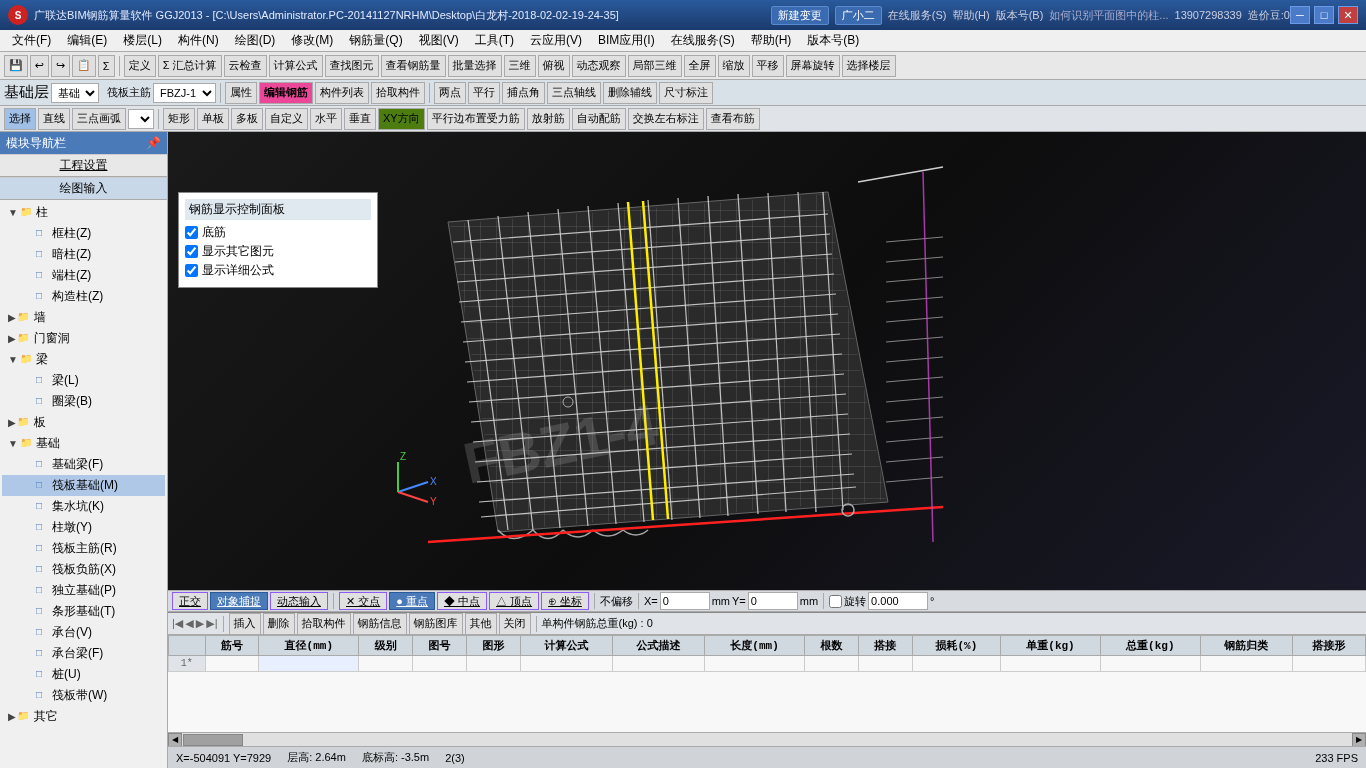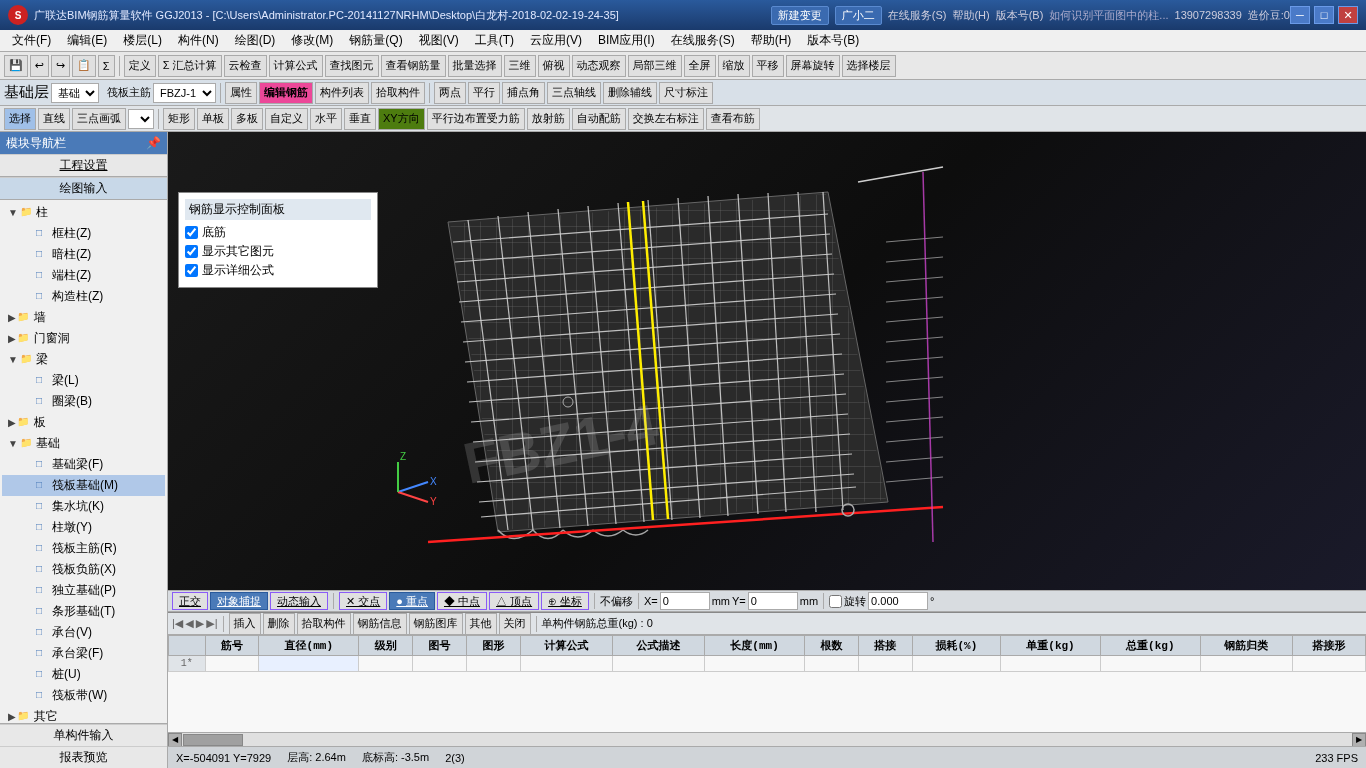--- a/index.html
+++ b/index.html
@@ -410,24 +410,20 @@
           <span class="tree-icon" style="color: rgb(74, 122, 184);">□</span>
           <span>筏板带(W)</span>
         </div>
         <div class="tree-item">
           <span class="tree-indent" style="width: 0px;"></span>
           <span class="expand-icon">▶</span>
           <span class="tree-icon">📁</span>
           <span>其它</span>
         </div>
       </div>
-    <div id="sidebar-bottom">
-      <button class="sidebar-btn">单构件输入</button>
-      <button class="sidebar-btn">报表预览</button>
-    </div>
   </div>
 
   <div style="flex:1; display:flex; flex-direction:column;">
 
     <div id="viewport" style="flex:1; position:relative; background:#111; overflow:hidden;">
 
       <div class="model-bg">
 
         <div style="position:absolute; top:0; left:0; width:100%; height:100%; background: linear-gradient(135deg, #1a1a1a 0%, #0d0d0d 50%, #1a1a2a 100%);"></div>
 

